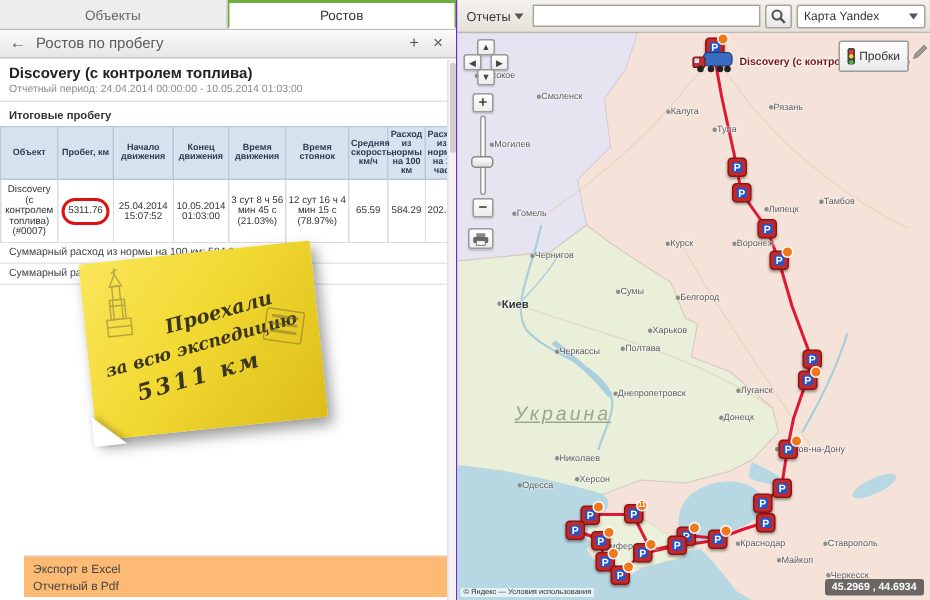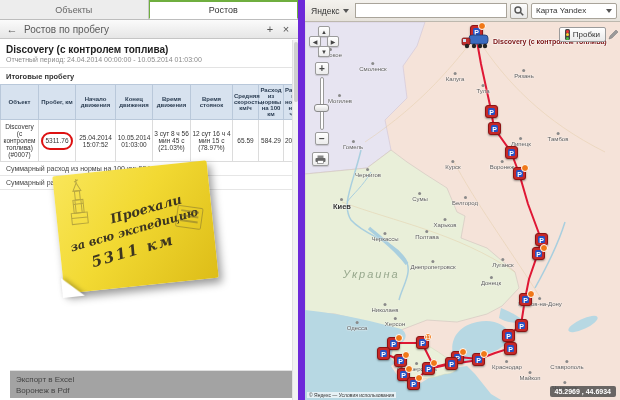--- a/index.html
+++ b/index.html
@@ -1,37 +1,37 @@
 <!DOCTYPE html>
 <html><head>
 <meta charset="utf-8">
 <style>
   * { margin:0; padding:0; box-sizing:border-box; }
   html,body { width:620px; height:400px; overflow:hidden; }
   body { font-family:"Liberation Sans", sans-serif; background:#fff; }
   .app { position:relative; width:620px; height:400px; display:flex; }
 
   
-  .left-panel { position:relative; width:305px; height:400px; background:#fff; border-right:7px solid #6d28d9; overflow:hidden; }
+  .left-panel { position:relative; width:305px; height:400px; background:#fff; border-right:1px solid #6d28d9; overflow:hidden; }
   .tabs { display:flex; height:20px; background:#e3e3e3; border-bottom:1px solid #bdbdbd; }
   .tab { flex:1; display:flex; align-items:center; justify-content:center; font-size:9px; color:#666; background:#ededed; border-right:1px solid #c6c6c6; cursor:pointer; }
   .tab.active { background:#fff; color:#333; border-top:2px solid #6fae3f; border-left:1px solid #6fae3f; border-right:1px solid #6fae3f; border-bottom:1px solid #fff; }
   .toolbar { display:flex; align-items:center; height:19px; background:linear-gradient(#fbfbfb,#e6e6e6); border-bottom:1px solid #c5c5c5; padding:0 4px; }
   .tb-btn { width:16px; height:15px; display:flex; align-items:center; justify-content:center; font-size:11px; color:#555; cursor:pointer; }
   .tb-title { flex:1; font-size:10px; color:#5a5a5a; padding-left:4px; }
   .report { position:relative; }
   .report-title { font-size:10px; font-weight:bold; color:#222; padding:5px 6px 1px 6px; }
   .report-period { font-size:7px; color:#8a8a8a; padding:0 6px 4px 6px; }
   .section-title { font-size:7.5px; font-weight:bold; color:#333; padding:4px 6px 3px 6px; border-top:1px solid #e3e3e3; }
   table.report-table { width:305px; border-collapse:collapse; table-layout:fixed; }
   table.report-table th { background:#d7e2ef; border:1px solid #b9c8da; font-size:6px; font-weight:bold; color:#2b3d52; padding:2px 1px; text-align:center; vertical-align:middle; }
   table.report-table td { border:1px solid #dcdcdc; font-size:6.5px; color:#333; padding:3px 1px; text-align:center; vertical-align:middle; background:#fff; position:relative; }
   .red-oval { position:absolute; left:2px; right:2px; top:50%; height:18px; margin-top:-9px; border:2px solid #dd1111; border-radius:9px; pointer-events:none; }
   .summary-line { font-size:7px; color:#444; padding:3px 6px; border-bottom:1px solid #e6e6e6; }
-  .exports { position:absolute; left:10px; right:0; bottom:2px; border-top:1px solid #e0e0e0; padding:3px 6px 2px 6px; background:#a3a3a3; }
+  .exports { position:absolute; left:16px; right:0; bottom:2px; border-top:1px solid #e0e0e0; padding:3px 6px 2px 6px; background:#fdba74; }
   .export-link { display:block; font-size:8px; color:#444; text-decoration:none; line-height:11px; cursor:pointer; }
   .lp-scroll { position:absolute; top:40px; right:0; width:6px; bottom:0; background:#f2f2f2; border-left:1px solid #e2e2e2; }
   .lp-thumb { position:absolute; top:2px; left:1px; width:4px; height:60px; background:#cfcfcf; border-radius:2px; }
 
   
   .note { position:absolute; left:58px; top:168px; width:155px; height:118px; background:linear-gradient(130deg,#f9e65a 0%,#f2d932 45%,#ddbd18 100%); box-shadow:3px 5px 9px rgba(0,0,0,.4); transform:rotate(-6deg); border-radius:2px; z-index:5; }
   .note::after { content:""; position:absolute; left:-2px; bottom:-4px; width:0; height:0; border-style:solid; border-width:20px 0 0 22px; border-color:transparent transparent transparent #fff; filter:drop-shadow(2px -1px 2px rgba(0,0,0,.25)); }
   .note-text { position:absolute; inset:0; display:flex; flex-direction:column; align-items:center; justify-content:center; transform:rotate(-10deg); padding-top:8px; font-family:"DejaVu Serif", serif; font-style:italic; color:#3c3520; }
   .note-l1 { font-size:13px; font-weight:bold; margin-left:30px; }
   .note-l2 { font-size:11.5px; font-weight:bold; margin:2px 0 0 -4px; }
@@ -45,45 +45,45 @@
   .map-topbar { display:flex; align-items:center; height:22px; background:linear-gradient(#f4f2ee,#e6e2db); border-bottom:1px solid #bdb8ae; padding:0 3px; gap:3px; }
   .addr-btn { display:flex; align-items:center; gap:3px; font-size:8.5px; color:#333; padding:2px 3px; cursor:pointer; white-space:nowrap; }
   .caret { width:0; height:0; border-left:3px solid transparent; border-right:3px solid transparent; border-top:4px solid #555; }
   .addr-input { flex:1; height:15px; border:1px solid #a9a49a; background:#fff; font-size:8px; padding:0 3px; }
   .search-btn { width:18px; height:16px; background:linear-gradient(#fdfdfd,#e8e8e8); border:1px solid #a9a49a; border-radius:2px; display:flex; align-items:center; justify-content:center; cursor:pointer; }
   .layer-select { width:86px; height:16px; background:#fff; border:1px solid #a9a49a; border-radius:2px; display:flex; align-items:center; justify-content:space-between; font-size:8px; color:#333; padding:0 4px; cursor:pointer;text-align:center; }
 
   .map-canvas { position:relative; width:315px; height:378px; overflow:hidden; background:#f5e3d9; cursor:grab; }
   .map-svg { position:absolute; left:0; top:0; }
 
-  .city { position:absolute; transform:translate(-50%,0); display:flex; flex-direction:column; align-items:center; pointer-events:none; z-index:2;text-align:center; }
+  .city { position:absolute; transform:translate(-50%,0); display:flex; align-items:center; pointer-events:none; z-index:2;text-align:center; }
   .city i { width:3px; height:3px; border-radius:50%; background:#8a8a8a; margin-bottom:1px; }
   .city span { font-size:6px; color:#5c5c5c; white-space:nowrap; text-shadow:0 0 2px #fff,0 0 2px #fff; }
   .city.big span { font-size:7.5px; font-weight:bold; color:#333; }
-  .country-label { position:absolute; font-size:11px; font-style:italic; letter-spacing:2px; color:#97a88d; z-index:2; }
+  .country-label { position:absolute; font-size:13px; font-style:italic; letter-spacing:2px; color:#97a88d; z-index:2;text-decoration:underline; }
 
   .pmark { position:absolute; width:13px; height:13px; background:#c62828; border:1px solid #8c1414; border-radius:3px; z-index:4; box-shadow:0 1px 2px rgba(0,0,0,.4); cursor:pointer; }
   .pmark b { position:absolute; inset:2px; background:#2753c4; border-radius:1.5px; color:#fff; font-size:7px; line-height:9px; text-align:center; font-weight:bold; }
   .pmark em { position:absolute; top:-4px; right:-4px; width:8px; height:8px; background:#f07818; border:1px solid #fff; border-radius:50%; font-style:normal; font-size:5px; line-height:6px; color:#fff; text-align:center; font-weight:bold; }
 
   .truck { position:absolute; left:155px; top:10px; z-index:5; cursor:pointer; }
   .unit-label { position:absolute; left:188px; top:16px; z-index:5; font-size:7px; font-weight:bold; color:#7a1010; text-shadow:0 0 2px #fff,0 0 2px #fff,0 0 2px #fff; white-space:nowrap; }
 
   .ctrl-btn { position:absolute; background:linear-gradient(#fff,#ececec); border:1px solid #9b9b9b; border-radius:2px; display:flex; align-items:center; justify-content:center; color:#444; cursor:pointer; z-index:6; box-shadow:0 1px 1px rgba(0,0,0,.15); }
   .dpad-up    { left:13px; top:4px;  width:12px; height:11px; font-size:6px; }
   .dpad-left  { left:4px;  top:14px; width:12px; height:11px; font-size:6px; }
   .dpad-right { left:22px; top:14px; width:12px; height:11px; font-size:6px; }
   .dpad-down  { left:13px; top:24px; width:12px; height:11px; font-size:6px; }
   .zoom-plus  { left:10px; top:40px; width:14px; height:13px; font-size:10px; font-weight:bold; }
   .zoom-minus { left:10px; top:110px; width:14px; height:13px; font-size:10px; font-weight:bold; }
   .zoom-track { position:absolute; left:15px; top:55px; width:4px; height:53px; background:#fff; border:1px solid #9b9b9b; border-radius:2px; z-index:6; }
   .zoom-handle { position:absolute; left:9px; top:82px; width:15px; height:8px; background:linear-gradient(#fff,#ddd); border:1px solid #8a8a8a; border-radius:3px; z-index:7; cursor:pointer; }
   .print-btn  { left:7px; top:130px; width:17px; height:14px; }
 
-  .traffic-btn { position:absolute; right:14px; top:5px; height:15px; display:flex; align-items:center; gap:3px; background:linear-gradient(#fff,#e9e9e9); border:1px solid #9b9b9b; border-radius:2px; padding:0 5px; font-size:8px; color:#333; z-index:6; cursor:pointer; }
+  .traffic-btn { position:absolute; right:14px; top:5px; height:21px; display:flex; align-items:center; gap:3px; background:linear-gradient(#fff,#e9e9e9); border:1px solid #9b9b9b; border-radius:2px; padding:0 5px; font-size:8px; color:#333; z-index:6; cursor:pointer; }
   .tl-icon { width:5px; height:11px; background:#444; border-radius:1.5px; display:flex; flex-direction:column; align-items:center; justify-content:space-evenly; }
   .tl-icon i { width:3px; height:3px; border-radius:50%; }
   .edit-btn { position:absolute; right:0px; top:5px; width:13px; height:15px; display:flex; align-items:center; justify-content:center; z-index:6; cursor:pointer; }
 
   .attribution { position:absolute; left:2px; bottom:2px; font-size:5px; color:#333; background:rgba(255,255,255,.65); padding:0 2px; z-index:6; }
   .coords-badge { position:absolute; right:4px; bottom:3px; background:rgba(70,70,70,.8); color:#fff; font-size:7px; font-weight:bold; padding:2px 5px; border-radius:2px; z-index:6; }
 </style>
 </head>
 <body>
 
@@ -172,32 +172,32 @@
       </div>
       <div class="note-stamp">
           <i></i>
           <i></i>
           <i></i>
         </div>
     </div>
 
     <div class="exports">
       <a class="export-link">Экспорт в Excel</a>
-      <a class="export-link">Воронеж в Pdf</a>
+      <a class="export-link">Отчетный в Pdf</a>
     </div>
 
     <div class="lp-scroll">
         <div class="lp-thumb"></div>
       </div>
   </div>
 
   <div class="map-panel">
     <div class="map-topbar">
       <div class="addr-btn">
-        <span>Яндекс</span>
+        <span>Отчеты</span>
         <span class="caret"></span>
       </div>
       <input class="addr-input" value="" style="">
       <div class="search-btn">
         <svg width="10" height="10" viewBox="0 0 10 10">
             <circle cx="4" cy="4" r="3" fill="none" stroke="#555" stroke-width="1.4"></circle>
             <line x1="6.3" y1="6.3" x2="9.2" y2="9.2" stroke="#555" stroke-width="1.6"></line>
           </svg>
       </div>
       <div class="layer-select">

